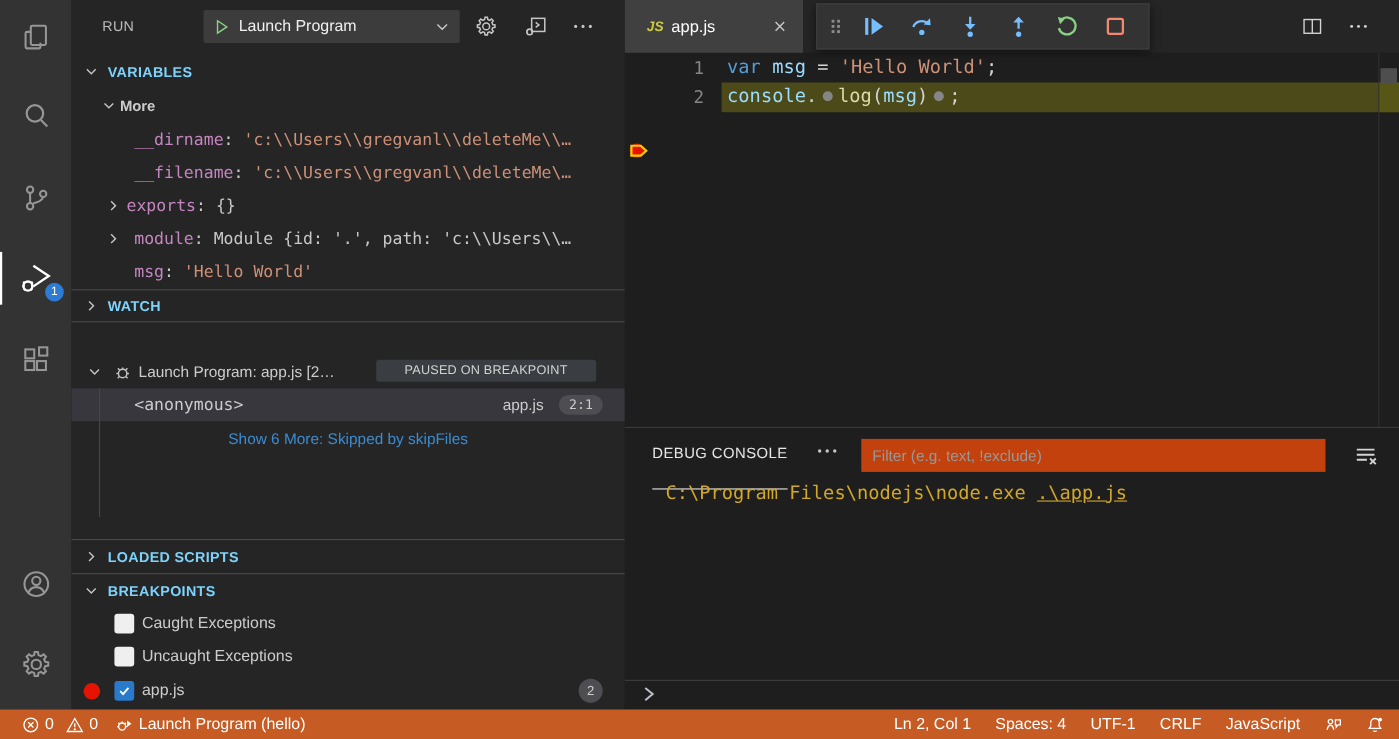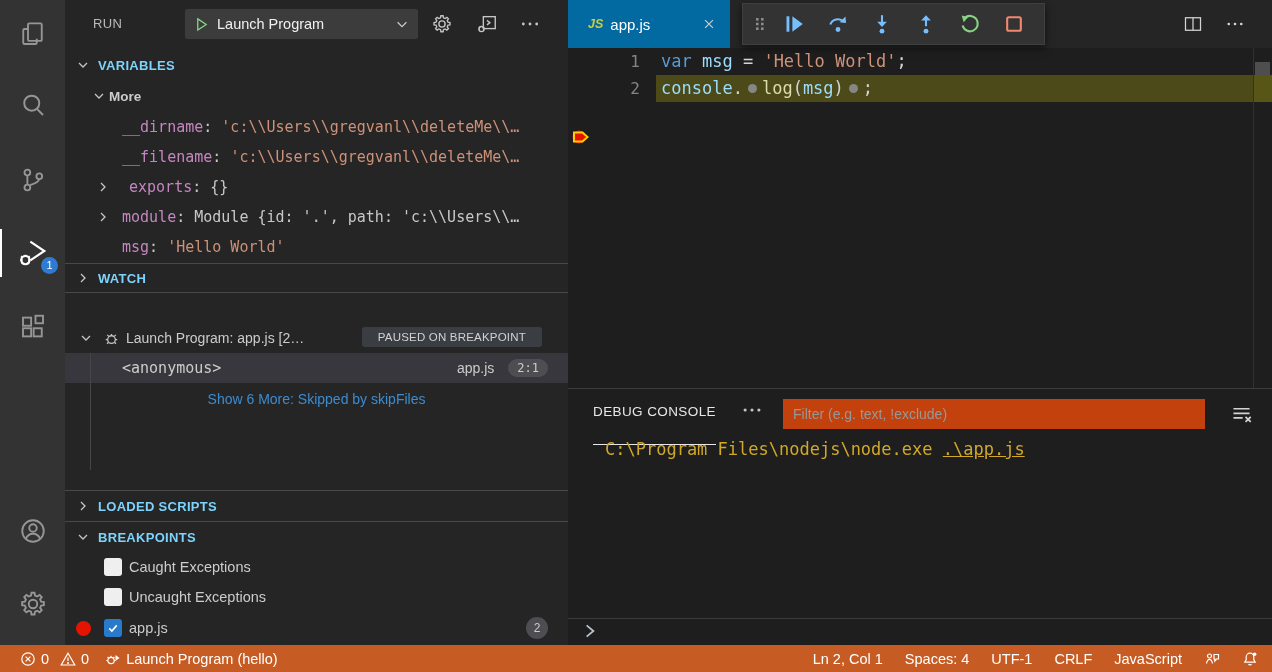--- a/index.html
+++ b/index.html
@@ -28,36 +28,36 @@
   .sec-hd { font-weight:bold; font-size:13px; color:#7dd3fc; letter-spacing:.3px;text-align:center; }
   .chev { width:16px; height:16px; color:#C5C5C5; flex:0 0 16px; }
   .mono { font-family:"DejaVu Sans Mono", monospace; font-size:15px; }
   .var-name { color:#C586C0; }
   .var-str { color:#CE9178; }
   .var-plain { color:#C8C8C8; }
   .sep { position:absolute; left:0; width:503px; height:1px; background:rgba(204,204,204,.22); }
   .trunc { white-space:nowrap; overflow:hidden; max-width:440px; }
 
   #paused-badge { position:absolute; right:26px; top:4px; background:#3A3D41; color:#D2D2D2; font-size:11.5px;
-    padding:4px 16px; border-radius:3px; letter-spacing:.2px;margin-left:18px; }
+    padding:4px 26px; border-radius:3px; letter-spacing:.2px;margin-left:18px; }
   #frame-row { background:#37373D; }
   .pill { background:#4D4D52; color:#CCCCCC; font-size:12px; border-radius:10px; padding:2px 9px; }
   #cs-guide { position:absolute; left:25px; top:353px; width:1px; height:117px; background:#464646; }
   #cs-link { justify-content:center; color:#3C8CD0; cursor:pointer; font-size:14px; }
 
   .cbx { width:18px; height:18px; border-radius:3px; background:#EFEFEF; flex:0 0 18px; cursor:pointer; }
   .cbx.checked { background:#2A7ACC; display:flex; align-items:center; justify-content:center; color:#fff; }
   .bp-dot { width:15px; height:15px; border-radius:50%; background:#E51400; flex:0 0 15px; }
   .badge-circ { position:absolute; right:20px; top:4px; min-width:22px; height:22px; border-radius:11px;
     background:#4D4D52; color:#CCC; font-size:12px; line-height:22px; text-align:center; }
 
   
   #editor { position:absolute; left:568px; top:0; width:704px; height:388px; background:#1E1E1E; }
   #tab-bar { position:absolute; left:0; top:0; width:704px; height:48px; background:#252526; }
-  #tab-appjs { position:absolute; left:0; top:0; width:162px; height:48px; background:#0369a1;
+  #tab-appjs { position:absolute; left:0; top:0; width:162px; height:48px; background:#404040;
     display:flex; align-items:center; padding:0 14px 0 20px; gap:7px; cursor:pointer; }
   #tab-appjs .js-badge { color:#CBCB41; font-size:12.5px; font-weight:bold; font-style:italic; }
   #tab-appjs .tab-lbl { color:#FFFFFF; font-size:15px; flex:1; }
   .ed-action { position:absolute; top:14px; width:20px; height:20px; color:#D4D4D4; cursor:pointer; }
 
   #debug-toolbar { position:absolute; left:174px; top:3px; width:303px; height:42px; background:#333333;
     border:1px solid #3f3f3f; box-shadow:0 3px 8px rgba(0,0,0,.55); display:flex; align-items:center; padding:0 10px; gap:10px; }
   .dt-btn { width:34px; height:34px; display:flex; align-items:center; justify-content:center; cursor:pointer; }
 
   #code { position:absolute; left:0; top:48px; width:704px; height:340px; font-family:"DejaVu Sans Mono", monospace; font-size:17px; }
@@ -198,21 +198,21 @@
     <div class="row mono" style="top:112px">
       <span class="trunc" style="margin-left:57px"><span class="var-name">__dirname</span><span class="var-plain">: </span><span class="var-str">'c:\\Users\\gregvanl\\deleteMe\\…</span></span>
     </div>
     <div class="row mono" style="top:142px">
       <span class="trunc" style="margin-left:57px"><span class="var-name">__filename</span><span class="var-plain">: </span><span class="var-str">'c:\\Users\\gregvanl\\deleteMe\…</span></span>
     </div>
     <div class="row mono" style="top:172px">
       <svg class="chev" style="margin-left:30px" viewBox="0 0 16 16" fill="none" stroke="currentColor" stroke-width="1.3">
           <path d="M6 4l4 4-4 4"></path>
         </svg>
-      <span class="trunc" style="margin-left:18px"><span class="var-name">exports</span><span class="var-plain">: </span><span class="var-plain">{}</span></span>
+      <span class="trunc" style="margin-left:4px"><span class="var-name">exports</span><span class="var-plain">: </span><span class="var-plain">{}</span></span>
     </div>
     <div class="row mono" style="top:202px">
       <svg class="chev" style="margin-left:30px" viewBox="0 0 16 16" fill="none" stroke="currentColor" stroke-width="1.3">
           <path d="M6 4l4 4-4 4"></path>
         </svg>
       <span class="trunc" style="margin-left:11px"><span class="var-name">module</span><span class="var-plain">: </span><span class="var-plain">Module {id: '.', path: 'c:\\Users\\…</span></span>
     </div>
     <div class="row mono" style="top:232px">
       <span class="trunc" style="margin-left:57px"><span class="var-name">msg</span><span class="var-plain">: </span><span class="var-str">'Hello World'</span></span>
     </div>

